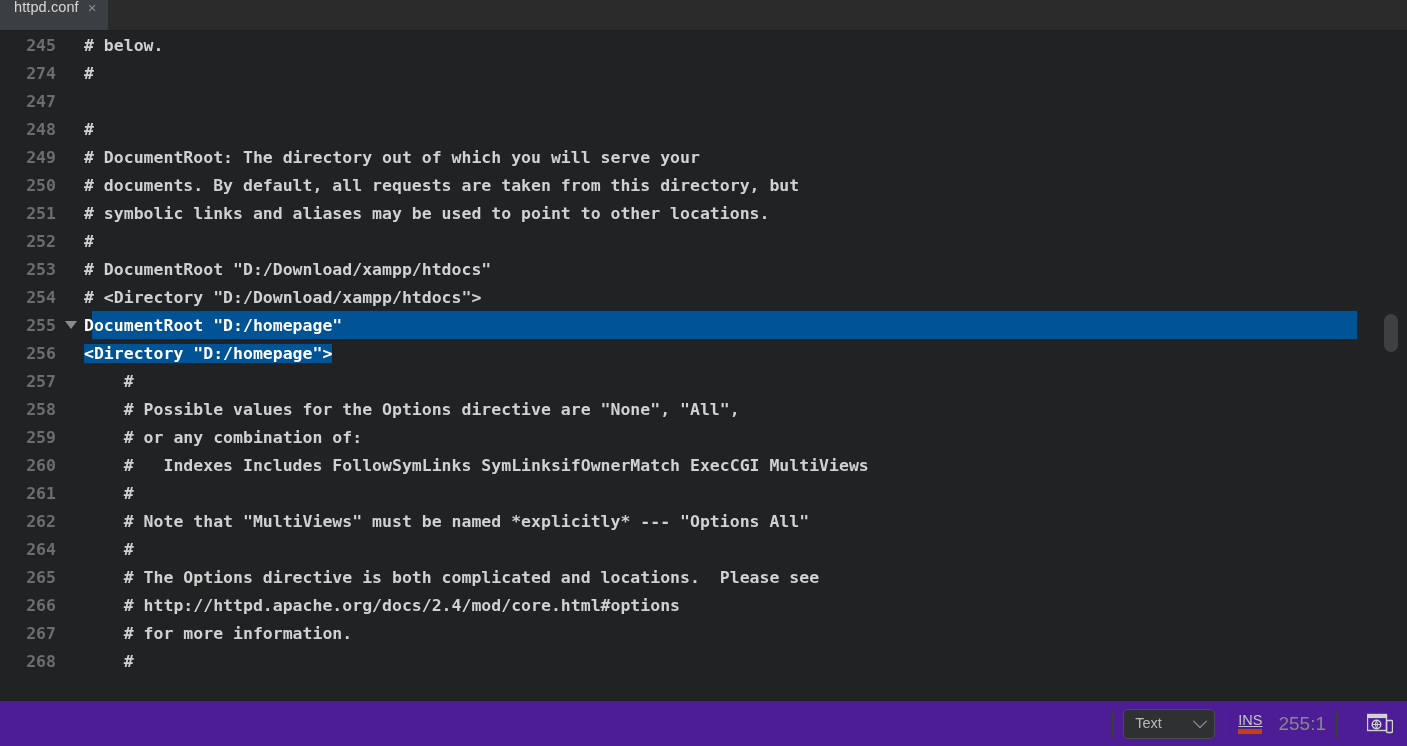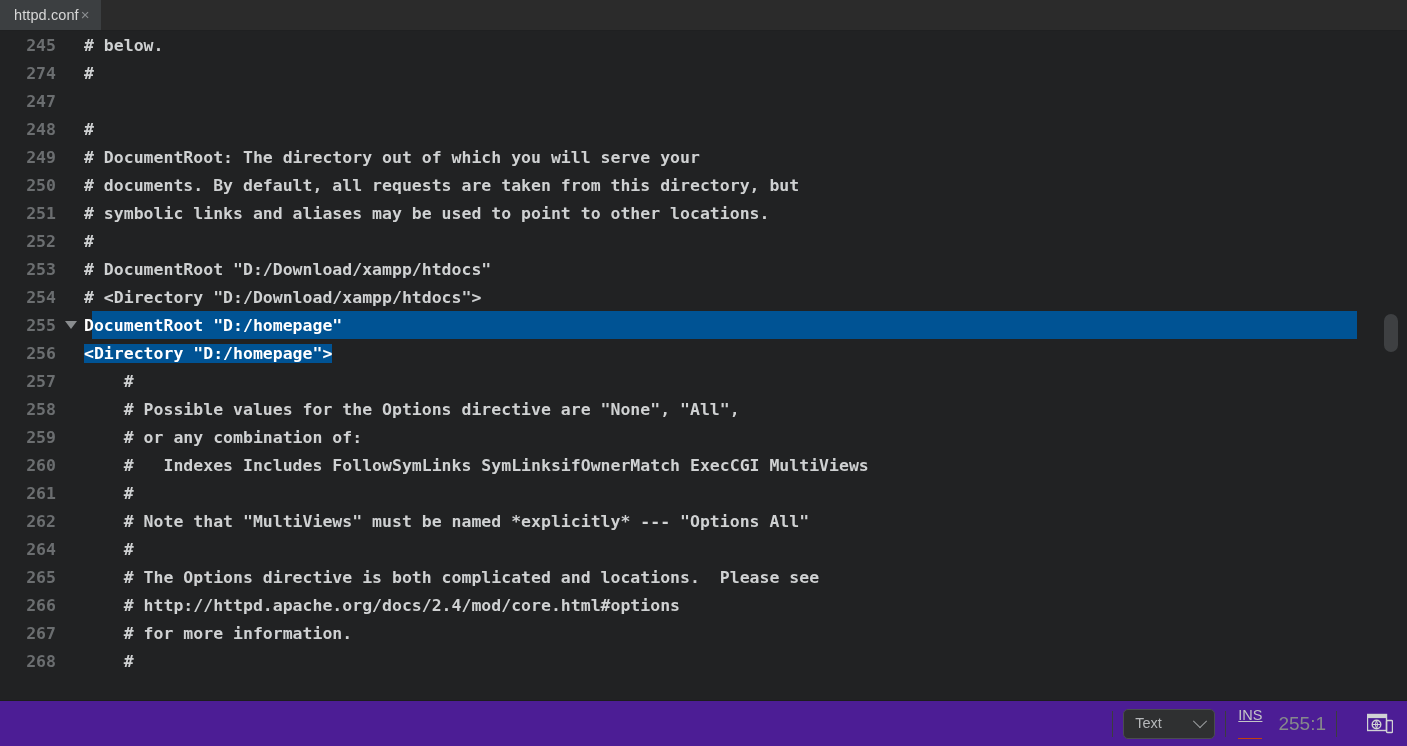--- a/index.html
+++ b/index.html
@@ -30,22 +30,22 @@
     min-height: 30px;
     background: #2b2b2b;
     display: flex;
     align-items: stretch;
     border-bottom: 1px solid #1f2021;
     position: relative;
     z-index: 3;
   }
   .tab {
     display: flex;
-    align-items: center;
-    gap: 2px;
+    align-items: flex-start;
+    gap: 9px;
     padding: 0 12px 0 14px;
     background: #3c3f41;
     height: 30px;
     box-sizing: border-box;
     cursor: default;
   }
   .tab-title {
     font-family: "Liberation Sans", sans-serif;
     font-size: 14.5px;
     color: #d7d7d7;
@@ -191,22 +191,22 @@
     width: 9px;
     height: 9px;
     border-right: 1.6px solid #9a9d9f;
     border-bottom: 1.6px solid #9a9d9f;
     transform: rotate(45deg) translate(-2px, -2px);
   }
   .sb-ins {
     font-family: "Liberation Sans", sans-serif;
     font-size: 14.5px;
     color: #c3c5c7;
-    border-bottom: 1px solid #c2410c;
-    padding-bottom: 15px;
+    border-bottom: 5px solid #c2410c;
+    padding-bottom: 2px;
     line-height: 1;
     margin: 0 2px;
     text-decoration: underline;
   }
   .sb-pos {
     font-family: "Liberation Sans", sans-serif;
     font-size: 19px;
     color: #86898b;
     line-height: 1;
   }

